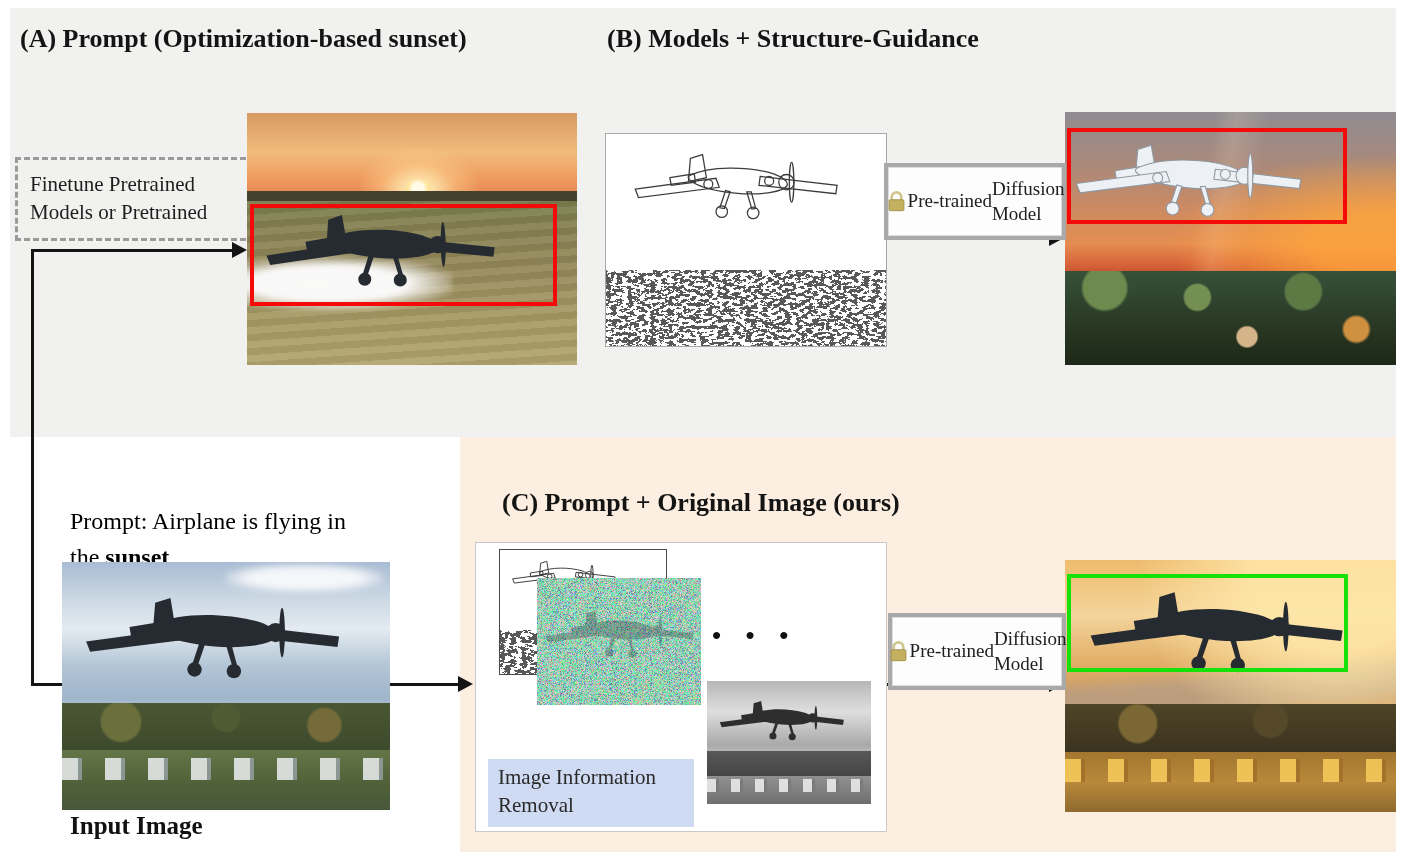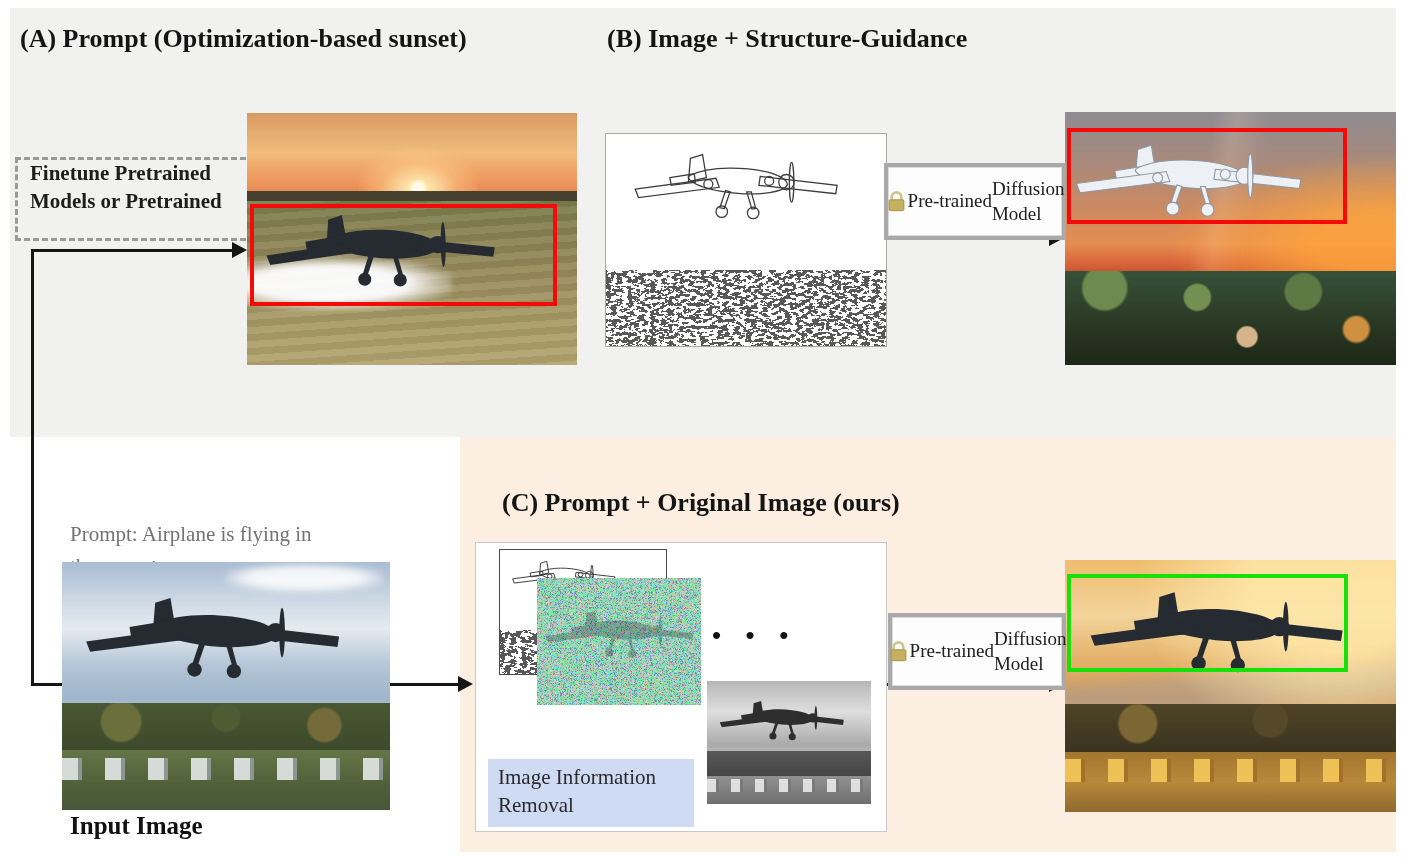--- a/index.html
+++ b/index.html
@@ -9,22 +9,22 @@
 
   
   .panel-top{left:10px;top:8px;width:1386px;height:429px;background:#f1f1ef;}
   .panel-ours{left:460px;top:437px;width:936px;height:415px;background:#fcefe2;}
 
   
   .h-title{font-weight:bold;font-size:26px;color:#141414;white-space:nowrap;}
 
   
   .finetune{left:15px;top:157px;width:222px;height:78px;border:3px dashed #9a9a9a;
-            display:flex;flex-direction:column;justify-content:flex-start;padding-left:12px;
-            font-size:21px;color:#1d1d1d;line-height:1.32;font-weight:bold;}
+            display:flex;flex-direction:column;justify-content:center;padding-left:12px;
+            font-size:21px;color:#1d1d1d;line-height:1.32;}
 
   
   .line{background:#141414;z-index:1;}
   .tri-right{width:0;height:0;border-top:8px solid transparent;border-bottom:8px solid transparent;
              border-left:15px solid #141414;z-index:1;}
 
   
   .diff-box{border:4px solid #a9a9a9;background:#fdfdfd;box-shadow:inset 0 0 0 1px #dcdcdc;
             display:flex;flex-direction:row;align-items:center;justify-content:center;
             font-size:19px;color:#202020;line-height:1.3;z-index:3;}
@@ -111,21 +111,21 @@
 
   
   .pipeline{left:475px;top:542px;width:410px;height:288px;background:#ffffff;border:1px solid #c9c9c9;z-index:2;}
   .edge-thumb{left:23px;top:6px;width:166px;height:124px;background:#fff;border:1px solid #4a4a4a;overflow:hidden;}
   .noise-box{left:61px;top:35px;width:164px;height:127px;overflow:hidden;}
   .dots{left:236px;top:78px;font-size:26px;font-weight:bold;letter-spacing:9px;color:#111;}
   .gray-thumb{left:231px;top:138px;width:164px;height:123px;overflow:hidden;background:#bbb;}
   .removal-label{left:12px;top:216px;width:196px;height:64px;background:#cfdaf3;color:#2a2a2a;
                  font-size:21px;line-height:1.35;padding:4px 0 0 10px;}
 
-  .prompt{left:70px;top:503px;width:310px;font-size:21px;line-height:1.5;color:#737373;z-index:2;margin-top:16px;}
+  .prompt{left:70px;top:503px;width:310px;font-size:24px;line-height:1.5;color:#000000;z-index:2;}
   .input-label{left:70px;top:812px;font-size:25px;font-weight:bold;color:#111;z-index:2;}
 </style>
 </head>
 <body>
 
 <div class="page">
 
   <svg width="0" height="0" style="position:absolute" aria-hidden="true">
     <defs>
       <symbol id="plane" viewBox="0 0 320 132">
@@ -163,21 +163,21 @@
           <feFuncA type="linear" slope="0" intercept="1"></feFuncA>
         </feComponentTransfer>
       </filter>
     </defs>
   </svg>
 
   <div class="abs panel-top"></div>
   <div class="abs panel-ours"></div>
 
   <div class="abs h-title" style="left:20px;top:24px;">(A) Prompt (Optimization-based sunset)</div>
-  <div class="abs h-title" style="left:607px;top:24px;">(B) Image + Structure-Guidance</div>
+  <div class="abs h-title" style="left:607px;top:24px;">(B) Models + Structure-Guidance</div>
   <div class="abs h-title" style="left:502px;top:488px;">(C) Prompt + Original Image (ours)</div>
 
   <div class="abs finetune">
     <span>Finetune Pretrained</span>
     <span>Models or Pretrained</span>
   </div>
 
   <div class="abs line" style="left:31px;top:249px;width:3px;height:437px;"></div>
   <div class="abs line" style="left:31px;top:249px;width:202px;height:3px;"></div>
   <div class="abs tri-right" style="left:232px;top:242px;"></div>

